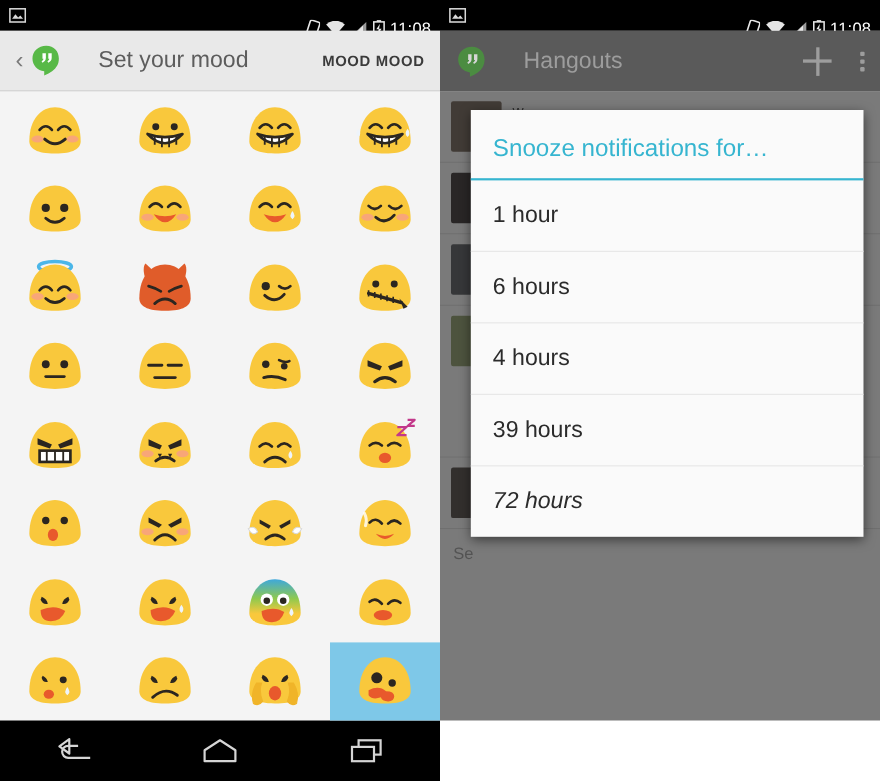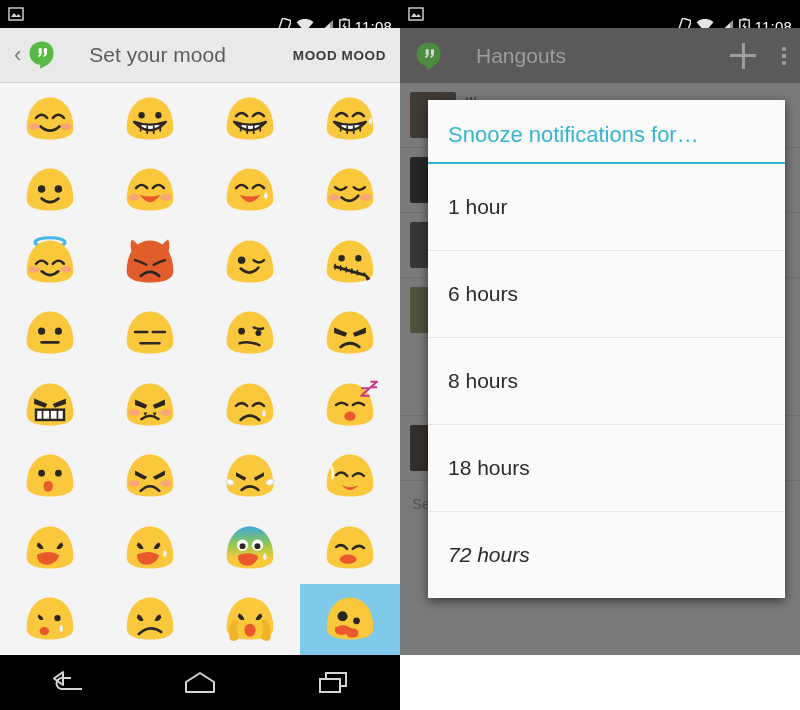--- a/index.html
+++ b/index.html
@@ -85,21 +85,21 @@
   
   .dialog {
     position: absolute; left: 28px; top: 100px; width: 357px;
     background: #fafafa; box-shadow: 0 3px 10px rgba(0,0,0,.55);
   }
   .dialog-title {
     padding: 22px 20px 14px 20px; font-size: 22px; color: #36b5d0;
     border-bottom: 2px solid #36b5d0; font-weight: 400;
   }
   .dialog-item {
-    padding: 31px 20px; font-size: 21px; color: #2b2b2b;
+    padding: 20px 20px; font-size: 21px; color: #2b2b2b;
     border-bottom: 1px solid #e6e6e6;
   }
   .dialog-item:last-child { border-bottom: none; font-style: italic; }
 </style>
 </head>
 <body>
 
 <div class="screen">
 
   <div class="panel">
@@ -553,22 +553,22 @@
         </div>
         <div class="convo-compose">Se</div>
       </div>
     <div class="scrim" style="top:83px;bottom:55px;"></div>
 
     <div class="dialog">
       <div class="dialog-title">Snooze notifications for…</div>
       <div id="dialog-options">
           <div class="dialog-item">1 hour</div>
           <div class="dialog-item">6 hours</div>
-          <div class="dialog-item">8 hours</div>
-          <div class="dialog-item">18 hours</div>
+          <div class="dialog-item">4 hours</div>
+          <div class="dialog-item">39 hours</div>
           <div class="dialog-item">72 hours</div>
         </div>
     </div>
 
     <div class="navbar">
       <div class="nav-btn">
         <svg width="34" height="26" viewBox="0 0 34 26">
           <path d="M32 19 H12 a5.5 5.5 0 0 1 0-11 h9" fill="none" stroke="#d5d5d5" stroke-width="2"></path>
           <path d="M13 2 L4 8.5 L13 15 Z" fill="none" stroke="#d5d5d5" stroke-width="2" stroke-linejoin="round"></path>
         </svg>

